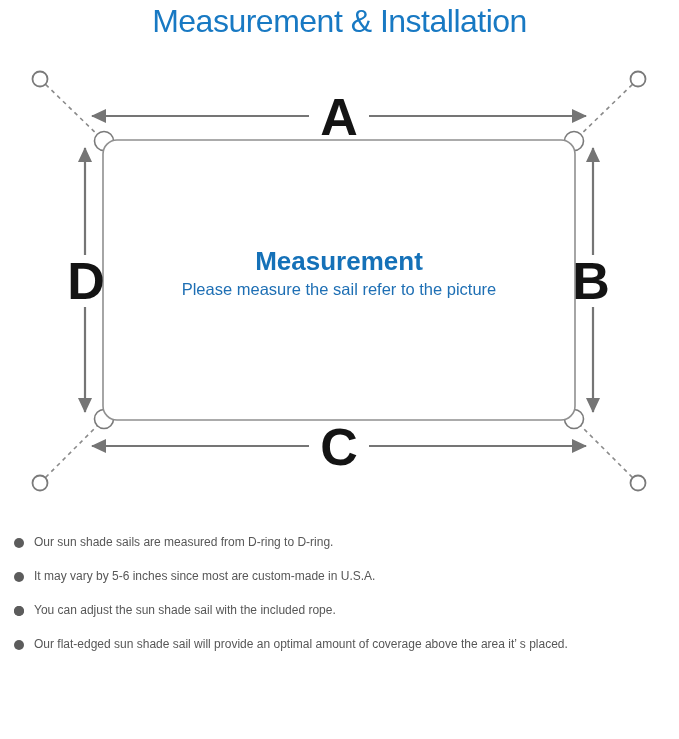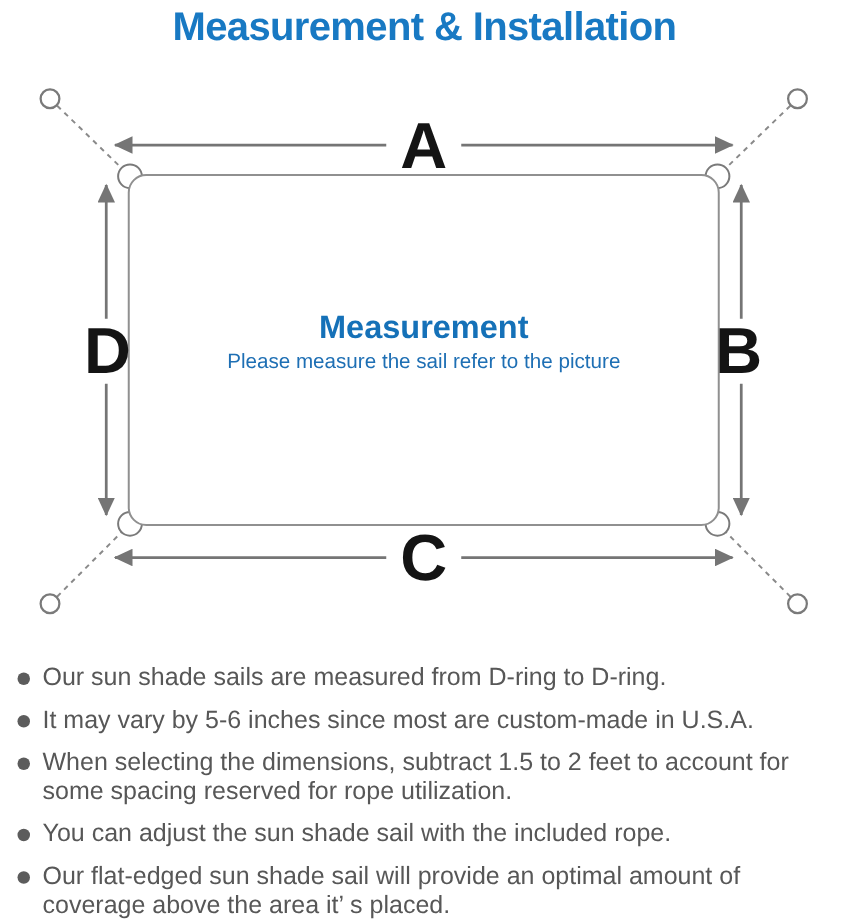--- a/index.html
+++ b/index.html
@@ -15,21 +15,21 @@
     background: #ffffff;
     overflow: hidden;
   }
   .title {
     position: absolute;
     top: 3px;
     left: 0;
     width: 679px;
     text-align: center;
     font-size: 32px;
-    font-weight: bold;
+    font-weight: normal;
     letter-spacing: -0.5px;
     color: #1879c3;
   }
   .diagram {
     position: absolute;
     top: 55px;
     left: 0;
   }
   .dash-line {
     stroke: #8a8a8a;
@@ -83,21 +83,21 @@
     left: 12px;
     width: 660px;
     list-style: none;
     margin: 0;
     padding: 0;
   }
   .notes li {
     position: relative;
     padding-left: 22px;
     margin-bottom: 11px;
-    font-size: 20px;
+    font-size: 12px;
     line-height: 23px;
     color: #575757;
   }
   .dot {
     position: absolute;
     left: 2px;
     top: 7px;
     width: 10px;
     height: 10px;
     border-radius: 50%;
@@ -160,21 +160,20 @@
     <li>
       <span class="dot"></span>
       <span>Our sun shade sails are measured from D-ring to D-ring.</span>
     </li>
     <li>
       <span class="dot"></span>
       <span>It may vary by 5-6 inches since most are custom-made in U.S.A.</span>
     </li>
     <li>
       <span class="dot"></span>
-      <span>When selecting the dimensions, subtract 1.5 to 2 feet to account for some spacing reserved for rope utilization.</span>
     </li>
     <li>
       <span class="dot"></span>
       <span>You can adjust the sun shade sail with the included rope.</span>
     </li>
     <li>
       <span class="dot"></span>
       <span>Our flat-edged sun shade sail will provide an optimal amount of coverage above the area it’ s placed.</span>
     </li>
   </ul>

